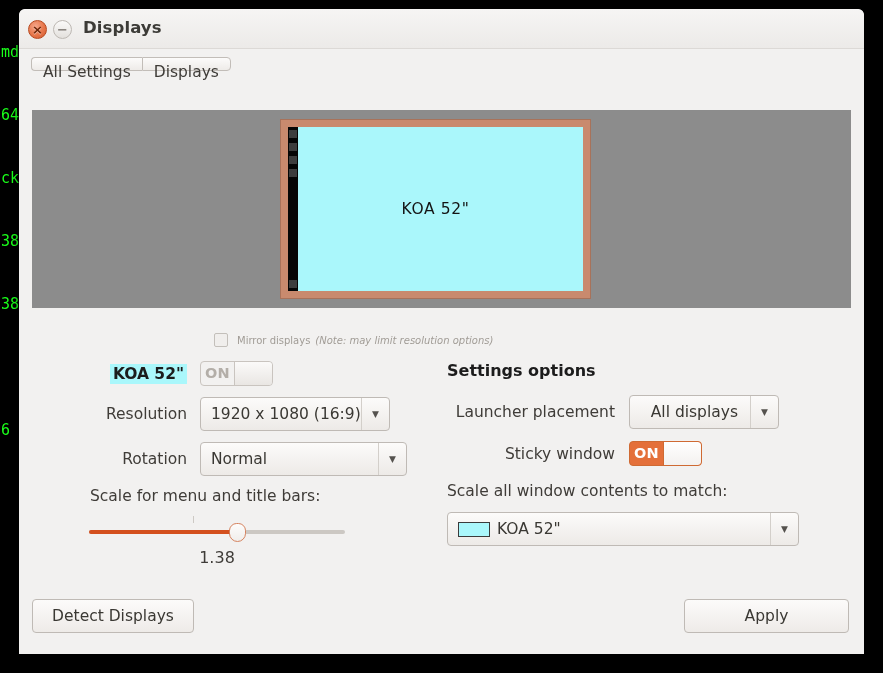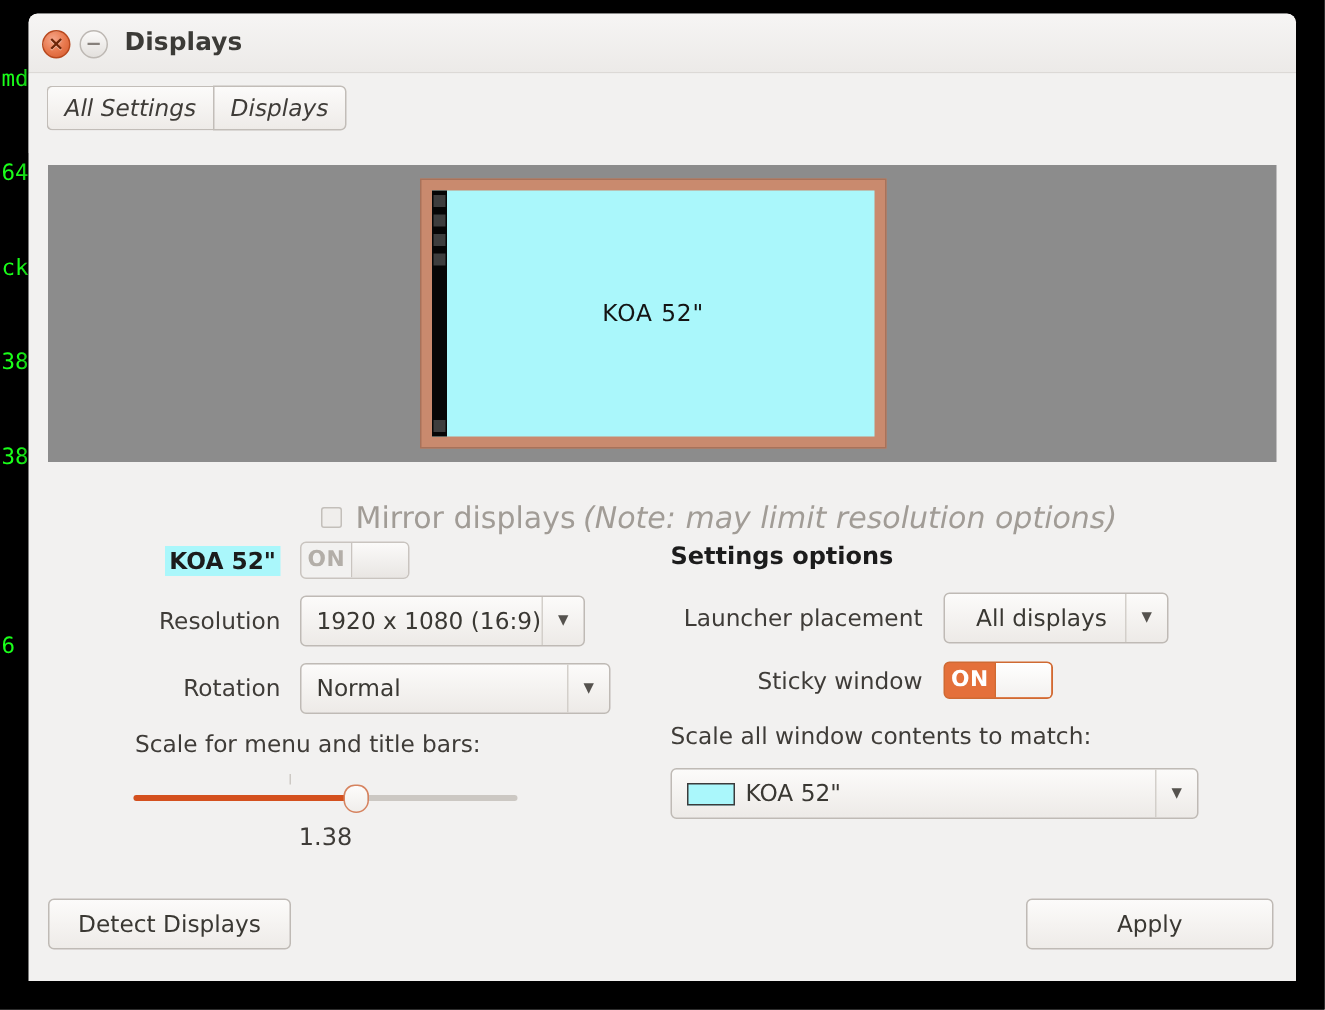--- a/index.html
+++ b/index.html
@@ -100,30 +100,29 @@
     background: #f2f1f0;
     position: relative;
   }
   #breadcrumb {
     position: absolute;
     left: 12px;
     top: 8px;
     display: flex;
   }
   .crumb {
-    height: 30px;
+    height: 14px;
     line-height: 29px;
     padding: 0 11px;
     font-size: 15.5px;
     color: #3f3c38;
     background: linear-gradient(to bottom, #fcfbfa 0%, #eeebe8 100%);
     border: 1px solid #c2bdb8;
     box-sizing: border-box;
     cursor: default;
-    font-style: italic;
   }
   .crumb:first-child {
     border-radius: 4px 0 0 4px;
     border-right: none;
   }
   .crumb:last-child {
     border-radius: 0 4px 4px 0;
   }
 
   
@@ -179,21 +178,21 @@
     letter-spacing: 0.6px;
   }
 
   
   #mirror-row {
     position: absolute;
     left: 195px;
     top: 324px;
     display: flex;
     align-items: center;
-    font-size: 20px;
+    font-size: 10px;
   }
   #mirror-check {
     width: 14px;
     height: 14px;
     border: 1px solid #c3bfba;
     background: #f0eeec;
     border-radius: 2px;
     box-sizing: border-box;
     margin-right: 9px;
   }

